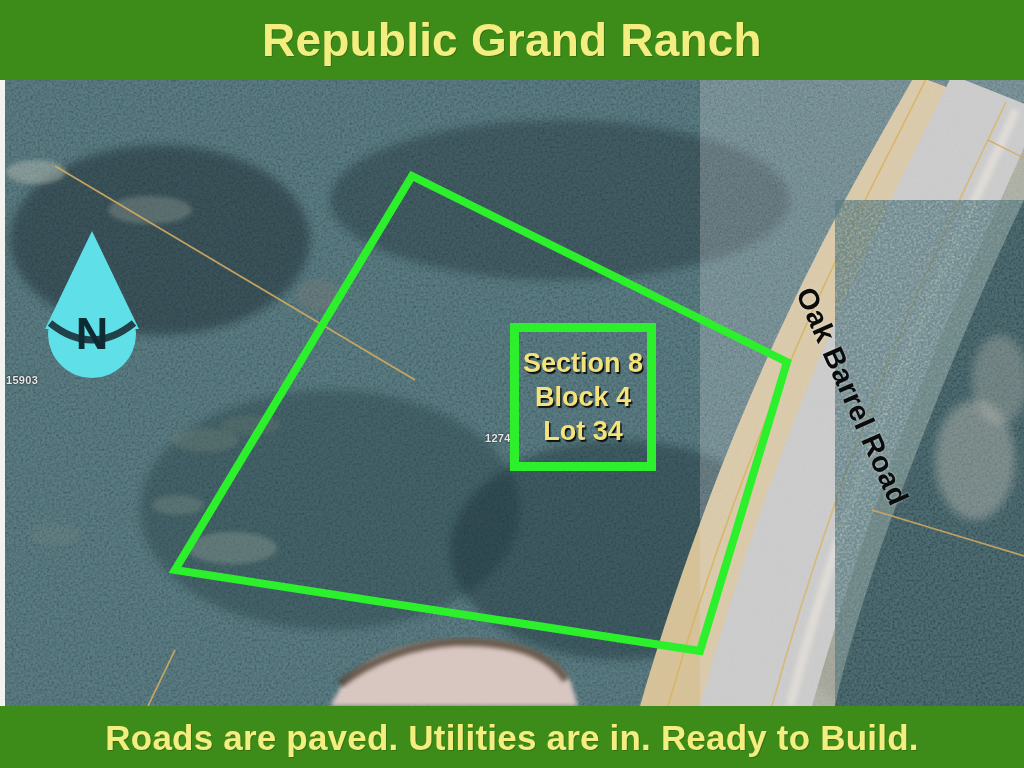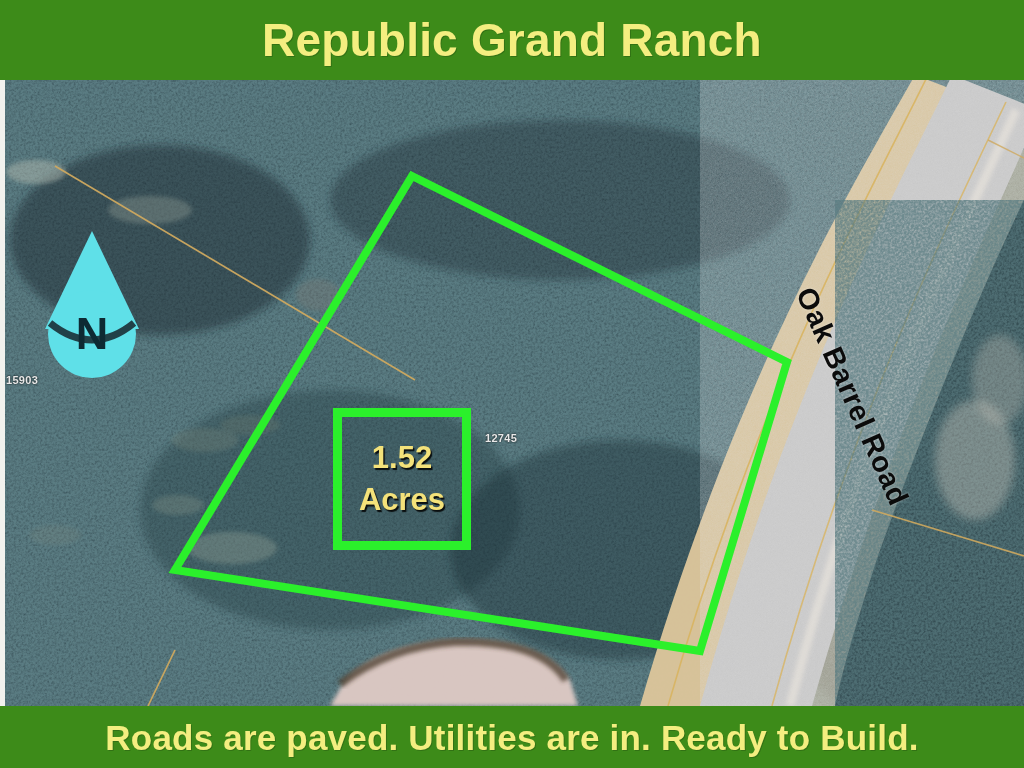--- a/index.html
+++ b/index.html
@@ -251,23 +251,24 @@
       <path d="M 8 94 Q 50 128 92 94" fill="none" stroke="#16252c" stroke-width="7" opacity=".85"></path>
     </svg>
     <div id="compass-letter">N</div>
   </div>
 
   <div class="parcel-num" id="parcel-15903">15903</div>
   <div class="parcel-num" id="parcel-12745">12745</div>
 
   <div id="road-label">Oak Barrel Road</div>
 
-  <div class="callout" id="callout-acreage">
-    <span>1.52</span>
-    <span>Acres</span>
-  </div>
-
+
+  <div class="callout" id="callout-lotinfo">
+    <span>Section 8</span>
+    <span>Block 4</span>
+    <span>Lot 34</span>
+  </div>
 
   <div class="banner" id="bottom-banner">
     <div class="banner-text" id="tagline-text">Roads are paved. Utilities are in. Ready to Build.</div>
   </div>
 
 </div>
 
 </body></html>

